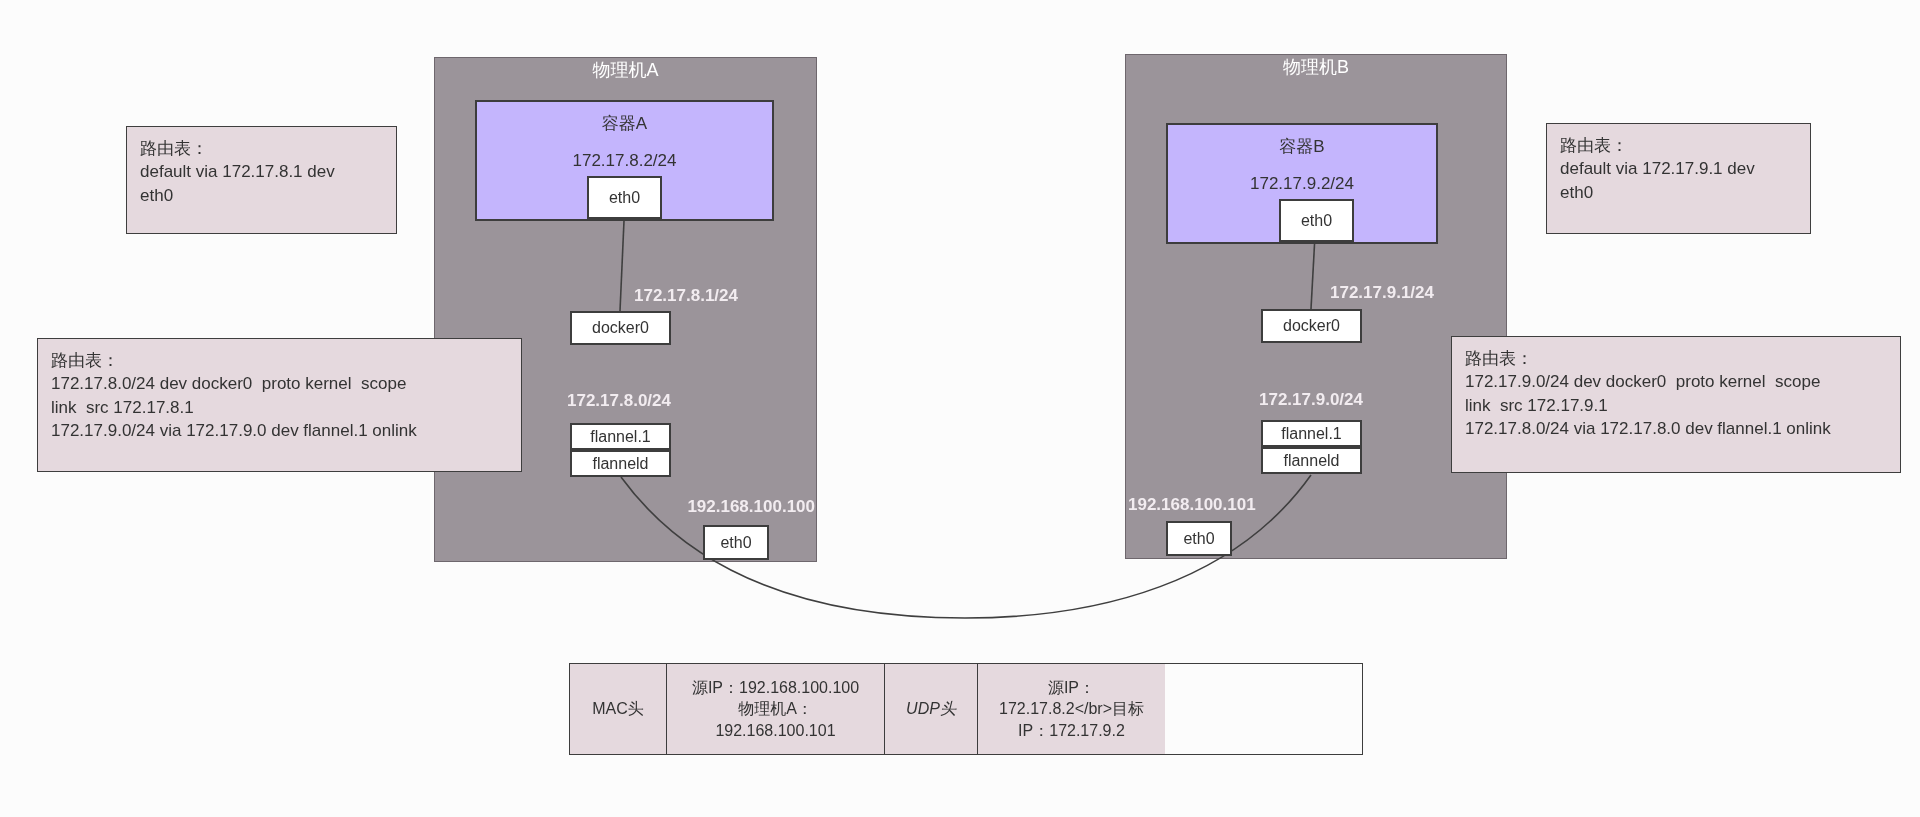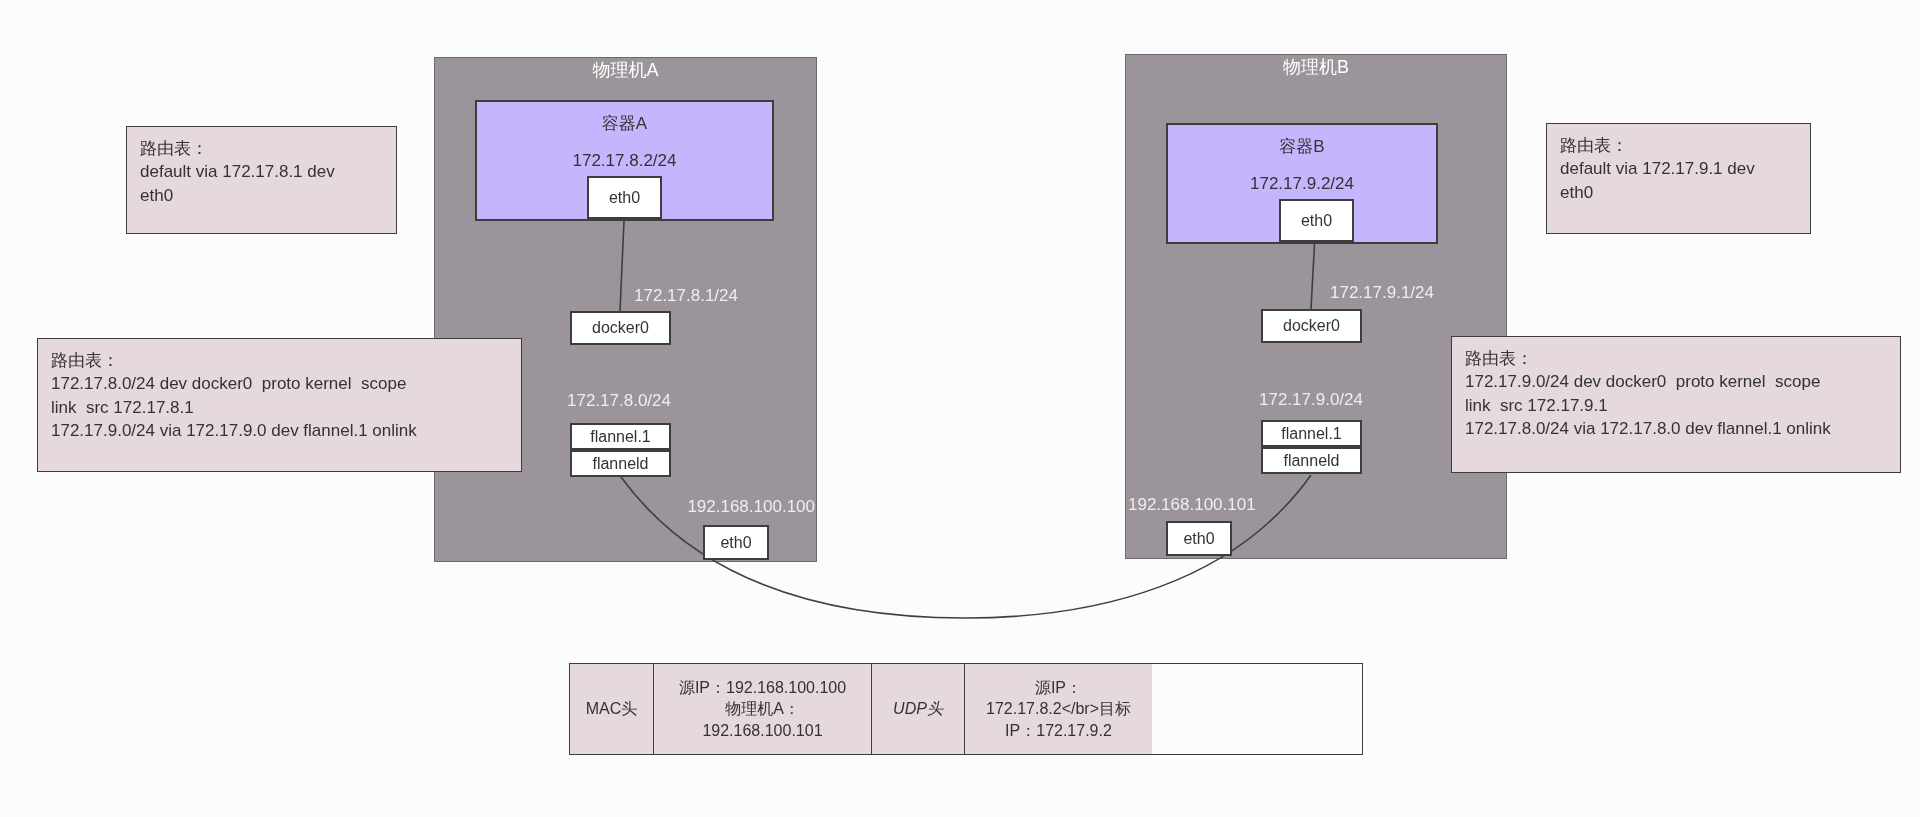--- a/index.html
+++ b/index.html
@@ -30,21 +30,21 @@
     background:#c4b5fd;
     border:2px solid var(--box-border,#3d3d3d);
     text-align:center;
     z-index:3;
   }
   .cont-title { margin-top:10px; font-size:17px; }
   .cont-ip    { margin-top:16px; font-size:17px; }
   .cont-eth   { position:absolute; display:flex; align-items:center; justify-content:center;
                 background:#fff; border:2px solid var(--box-border,#3d3d3d); font-size:16px; }
 
-  .glabel { color:#f2ecf0; font-size:17px; z-index:3; white-space:nowrap; }
+  .glabel { color:#f2ecf0; font-size:17px; z-index:3; white-space:nowrap;font-weight:bold; }
 
   .note {
     background:var(--note-fill,#e5d9de);
     border:1px solid #3e3e3e;
     font-size:17px;
     line-height:1.38;
     padding:10px 13px;
     white-space:pre-wrap;
     z-index:4;
   }
@@ -119,21 +119,21 @@
 172.17.8.0/24 dev docker0  proto kernel  scope
 link  src 172.17.8.1
 172.17.9.0/24 via 172.17.9.0 dev flannel.1 onlink</div>
 
   <div class="note abs" style="left:1451px; top:336px; width:450px; height:137px;">路由表：
 172.17.9.0/24 dev docker0  proto kernel  scope
 link  src 172.17.9.1
 172.17.8.0/24 via 172.17.8.0 dev flannel.1 onlink</div>
 
   <div class="packet abs" style="left:569px; top:663px; width:794px; height:92px;">
-    <div class="pcell" style="width:84px;">MAC头</div>
+    <div class="pcell" style="width:97px;">MAC头</div>
     <div class="pcell" style="width:218px;">源IP：192.168.100.100
 物理机A：
 192.168.100.101</div>
     <div class="pcell" style="width:93px;font-style:italic;">UDP头</div>
     <div class="pcell" style="width:187px;">源IP：
 172.17.8.2&lt;/br&gt;目标
 IP：172.17.9.2</div>
   </div>
 
 </div>

